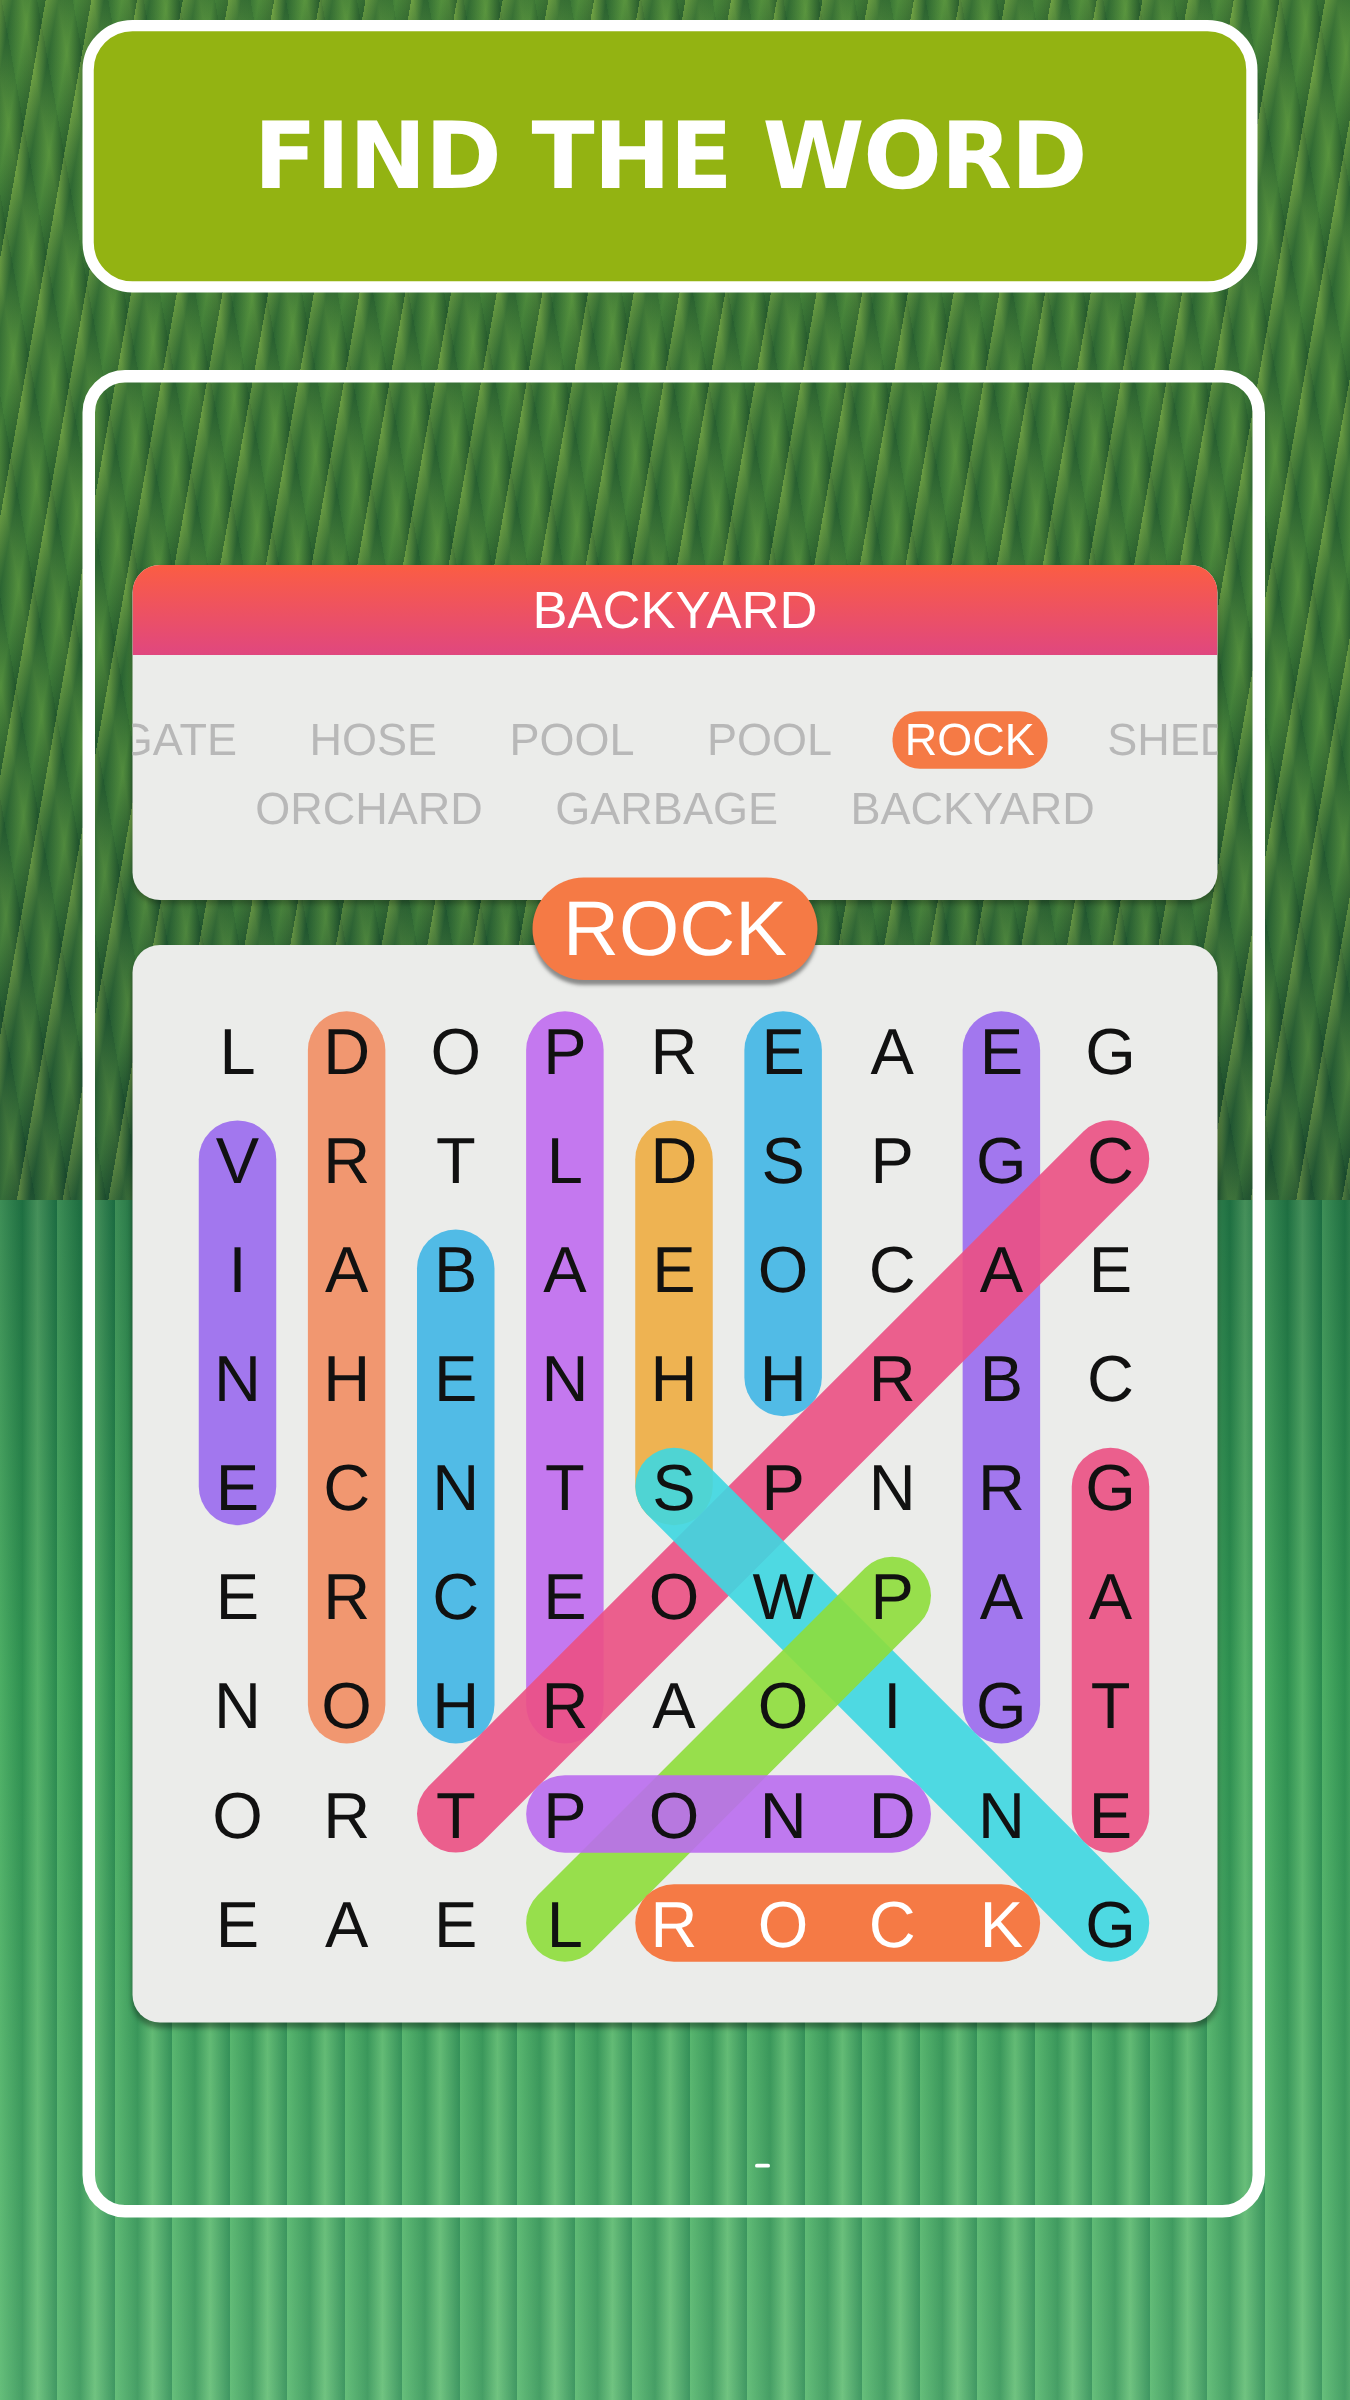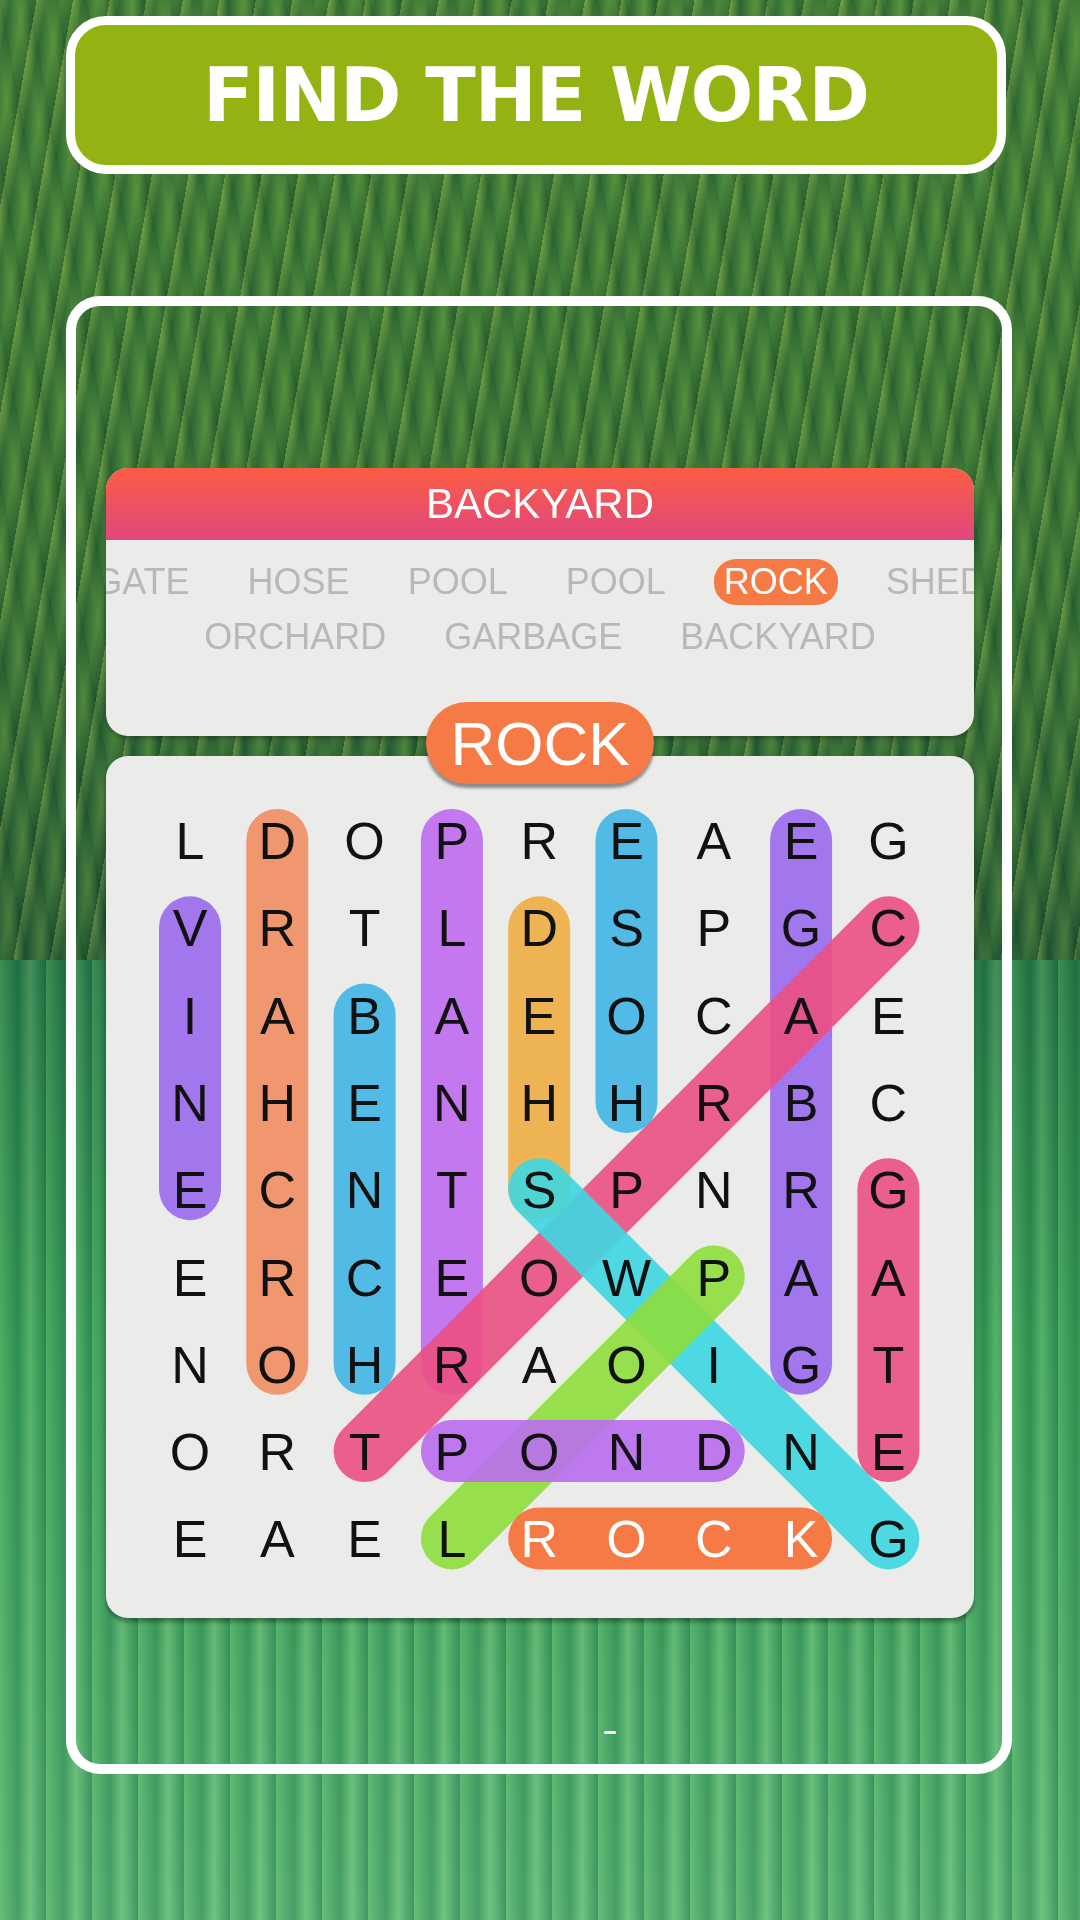--- a/index.html
+++ b/index.html
@@ -18,44 +18,44 @@
       linear-gradient(180deg, #1e6e44 0%, #35a05a 40%, #5cb97c 100%);
   }
   .bg-trees {
     position:absolute; left:0; top:0; width:1080px; height:960px;
     background:
       repeating-linear-gradient(100deg, rgba(180,200,80,0.25) 0px, rgba(20,70,40,0.35) 10px, rgba(90,150,60,0.3) 24px, rgba(10,50,30,0.35) 36px),
       repeating-linear-gradient(80deg, rgba(40,100,50,0.4) 0px, rgba(120,170,70,0.35) 16px, rgba(20,70,40,0.4) 28px),
       linear-gradient(180deg, #4a8a3c 0%, #3b7b3a 60%, #21523a 100%);
   }
   .title-banner {
-    position:absolute; left:66px; top:16px; width:940px; height:158px;
+    position:absolute; left:66px; top:16px; width:940px; height:218px;
     box-sizing:border-box; border:9px solid #ffffff; border-radius:40px;
     background:#93b312;
     display:flex; align-items:center; justify-content:center;
   }
   .title-text {
     color:#ffffff; font-family:"DejaVu Sans", sans-serif; font-weight:bold;
     font-size:74px; letter-spacing:-1px;
   }
   .frame {
     position:absolute; left:66px; top:296px; width:946px; height:1478px;
     box-sizing:border-box; border:10px solid #ffffff; border-radius:34px;
   }
   .category-card {
-    position:absolute; left:106px; top:468px; width:868px; height:268px;
+    position:absolute; left:106px; top:452px; width:868px; height:268px;
     border-radius:22px; background:#ebecea; overflow:hidden;
     box-shadow:0 3px 4px rgba(0,0,0,0.25);
   }
   .category-header {
     height:72px; background:linear-gradient(180deg,#fb5d43 0%,#e0477f 100%);
     display:flex; align-items:center; justify-content:center;
   }
   .category-title { color:#fff; font-size:42px; font-family:"Liberation Sans", sans-serif; }
-  .word-list { padding-top:14px; }
+  .word-list { padding-top:14px;margin-top:26px; }
   .word-row { display:flex; justify-content:center; gap:38px; height:55px; align-items:center; }
   .word { color:#b8b8b8; font-size:36px; font-family:"Liberation Sans", sans-serif; padding:2px 10px; border-radius:22px; }
   .word.active { background:#f57a45; color:#ffffff; }
   .current-word {
     position:absolute; left:426px; top:702px; width:228px; height:82px;
     border-radius:41px; background:#f57a45; color:#fff;
     display:flex; align-items:center; justify-content:center;
     font-family:"Liberation Sans", sans-serif; font-size:62px;
     box-shadow:0 4px 3px rgba(60,60,60,0.55); z-index:3;
   }

